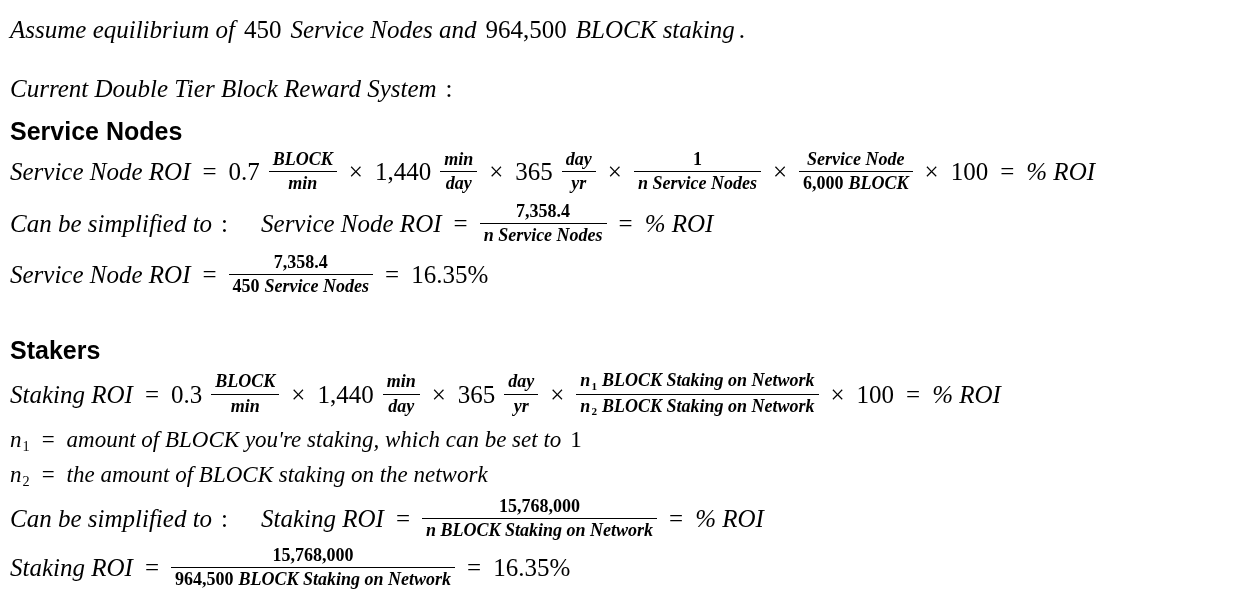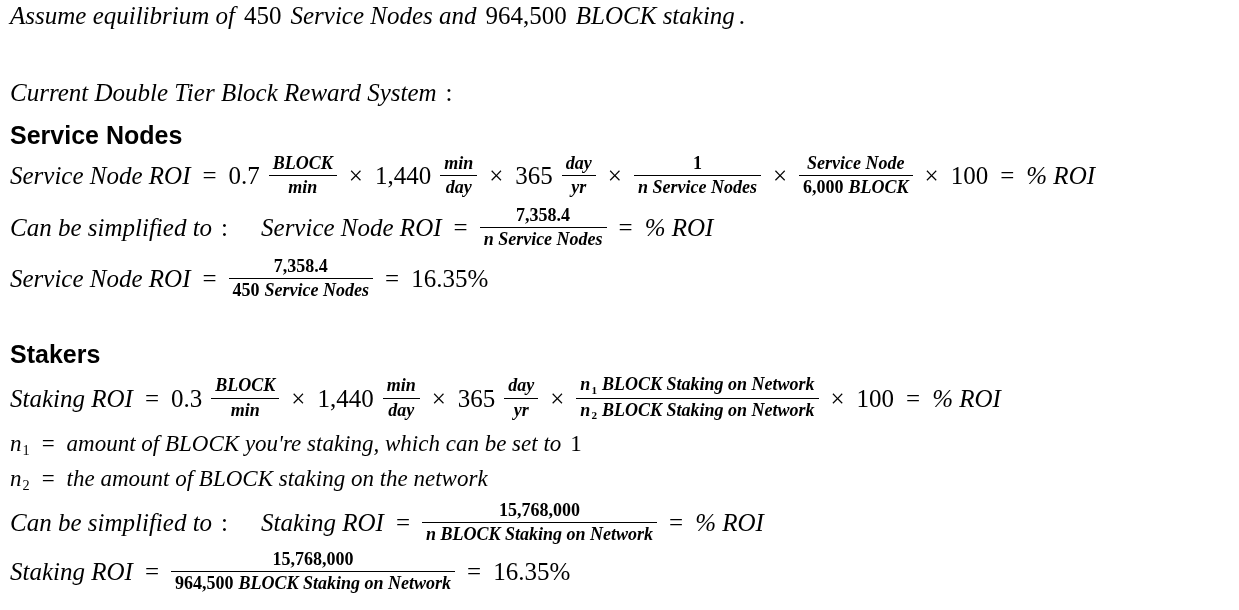--- a/index.html
+++ b/index.html
@@ -3,39 +3,39 @@
 <meta charset="utf-8">
 <style>
   * { box-sizing: border-box; }
   html, body { margin: 0; padding: 0; }
   body {
     width: 1239px; height: 610px;
     background: #ffffff; color: #000000;
     font-family: "Liberation Serif", serif;
     overflow: hidden;
   }
-  .doc { padding: 0 4px 0 10px; }
+  .doc { padding: 14px 4px 0 10px; }
   .row { display: flex; align-items: center; gap: 9px; font-size: 25px; white-space: nowrap; line-height: 1.25; }
   .row.small { font-size: 23px; }
   .it { font-style: italic; }
   .up { font-style: normal; }
   .op { font-style: normal; margin: 0 3px; }
   .heading {
     font-family: "Liberation Sans", sans-serif;
     font-weight: 700; font-size: 25px; line-height: 1.15;
   }
   .frac { display: inline-flex; flex-direction: column; align-items: stretch; text-align: center; font-size: 18px; line-height: 1.18; }
   .num, .den { display: flex; justify-content: center; align-items: baseline; gap: 5px; padding: 0 4px; font-weight: bold; }
   .num { padding-bottom: 1px; }
   .den { border-top: 1.4px solid #000; padding-top: 1px; }
   .var { display: inline-block; white-space: nowrap; }
   .sub { font-size: 0.62em; vertical-align: -0.28em; font-style: normal; margin-left: 1px; }
   .after-label { margin-left: 24px; }
   .tight { margin-left: -5px; }
-  .mt-title { margin-top: 46px; }
+  .mt-title { margin-top: 28px; }
   .mt-heading { margin-top: 12px; }
   .mt-4 { margin-top: 4px; }
   .mt-5 { margin-top: 5px; }
   .mt-6 { margin-top: 6px; }
   .mt-8 { margin-top: 8px; }
   .mt-stakers { margin-top: 38px; }
 </style>
 </head>
 <body>
 

